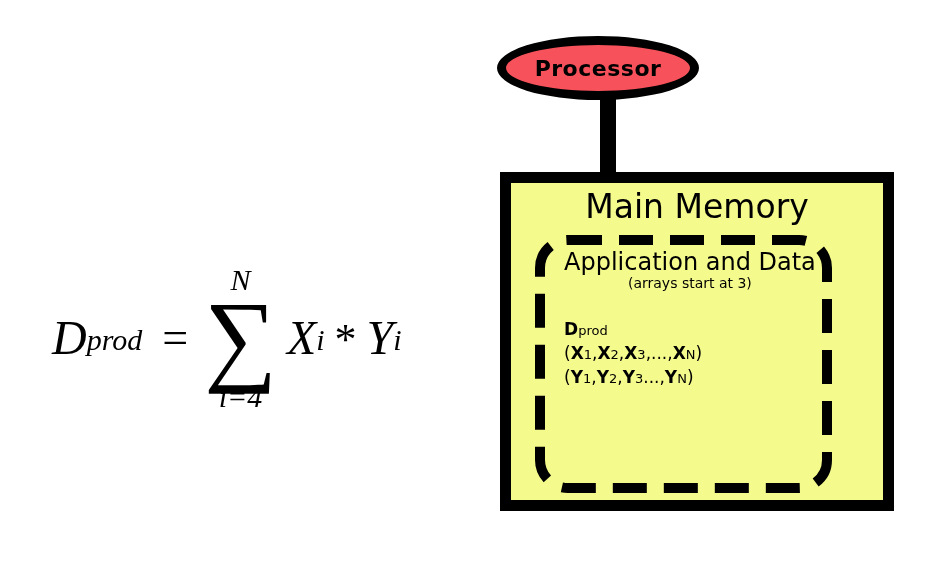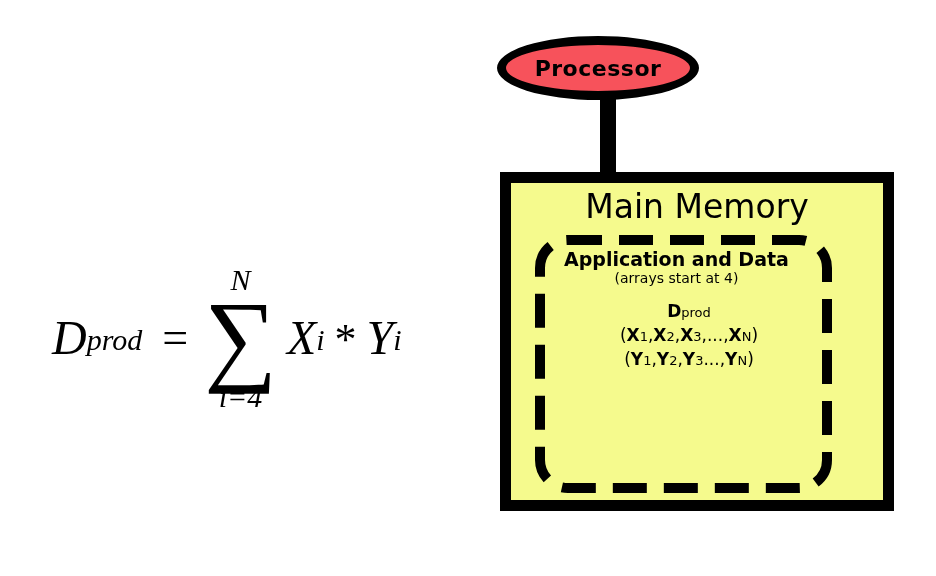--- a/index.html
+++ b/index.html
@@ -79,31 +79,31 @@
     left: 24px; top: 52px;
     width: 297px; height: 258px;
   }
   .region-content {
     position: absolute;
     left: 53px; top: 66px;
     width: 250px;
   }
   .region-head { width: fit-content; }
   .region-heading {
-    font-size: 19px;
-    font-weight: bold;
+    font-size: 24px;
+    font-weight: normal;
     line-height: 1.1;
     white-space: nowrap;
   }
   .region-subheading {
     font-size: 14px;
     text-align: center;
     line-height: 1.15;
   }
-  .var-block { margin-top: 14px; font-size: 17px; line-height: 23px; white-space: nowrap; text-align: center; }
+  .var-block { margin-top: 27px; font-size: 17px; line-height: 23px; white-space: nowrap; }
   .tok-bold  { font-weight: bold; }
   .tok-small { font-size: 13px; }
   .tok-norm  { font-weight: normal; }
 </style>
 </head>
 <body>
 
 <div class="formula">
   <span class="f-term">
       <span class="f-big">D</span>
@@ -135,21 +135,21 @@
 <div class="memory-box">
   <div class="memory-title">Main Memory</div>
 
   <svg class="region-border" viewBox="0 0 297 258" xmlns="http://www.w3.org/2000/svg">
     <rect x="5" y="5" width="287" height="248" rx="28" ry="28" fill="none" stroke="#000" stroke-width="10" stroke-dasharray="34 17"></rect>
   </svg>
 
   <div class="region-content">
     <div class="region-head">
       <div class="region-heading">Application and Data</div>
-      <div class="region-subheading">(arrays start at 4)</div>
+      <div class="region-subheading">(arrays start at 3)</div>
     </div>
 
     <div class="var-block">
       <div><span class="tok-bold">D</span><span class="tok-small">prod</span></div>
 
       <div><span class="tok-norm">(</span><span class="tok-bold">X</span><span class="tok-small">1</span><span class="tok-norm">,</span><span class="tok-bold">X</span><span class="tok-small">2</span><span class="tok-norm">,</span><span class="tok-bold">X</span><span class="tok-small">3</span><span class="tok-norm">,...,</span><span class="tok-bold">X</span><span class="tok-small">N</span><span class="tok-norm">)</span></div>
 
       <div><span class="tok-norm">(</span><span class="tok-bold">Y</span><span class="tok-small">1</span><span class="tok-norm">,</span><span class="tok-bold">Y</span><span class="tok-small">2</span><span class="tok-norm">,</span><span class="tok-bold">Y</span><span class="tok-small">3</span><span class="tok-norm">...,</span><span class="tok-bold">Y</span><span class="tok-small">N</span><span class="tok-norm">)</span></div>
     </div>
   </div>

